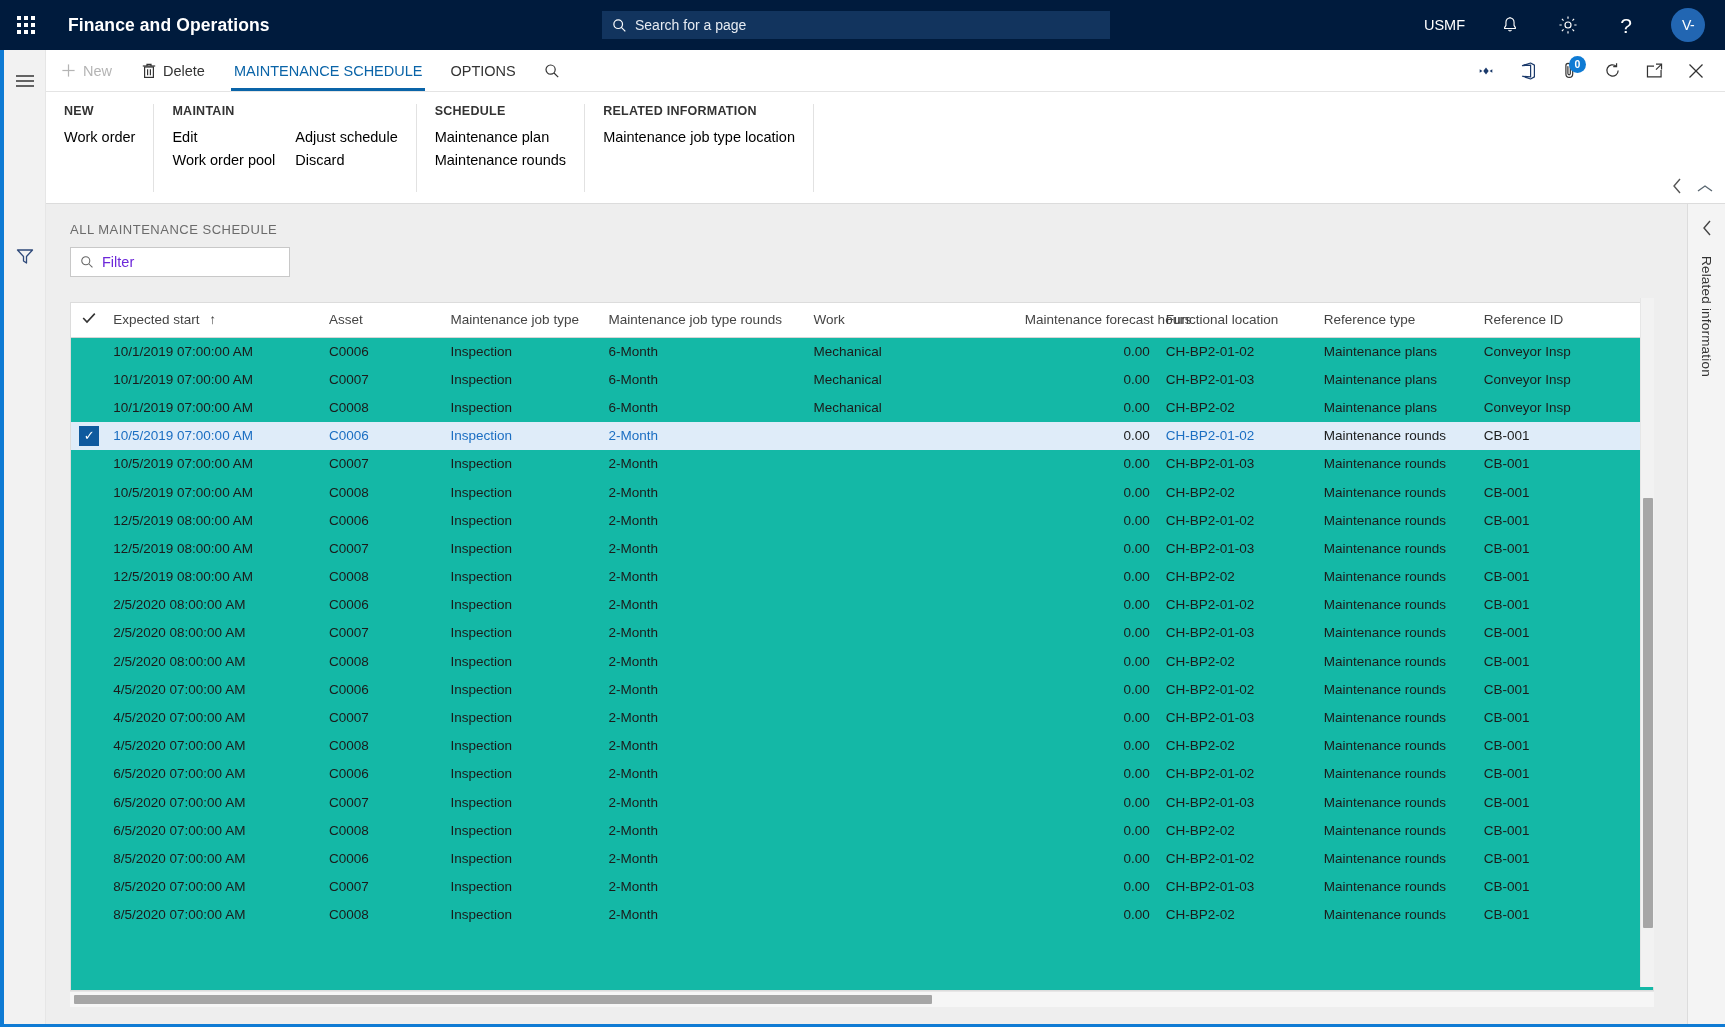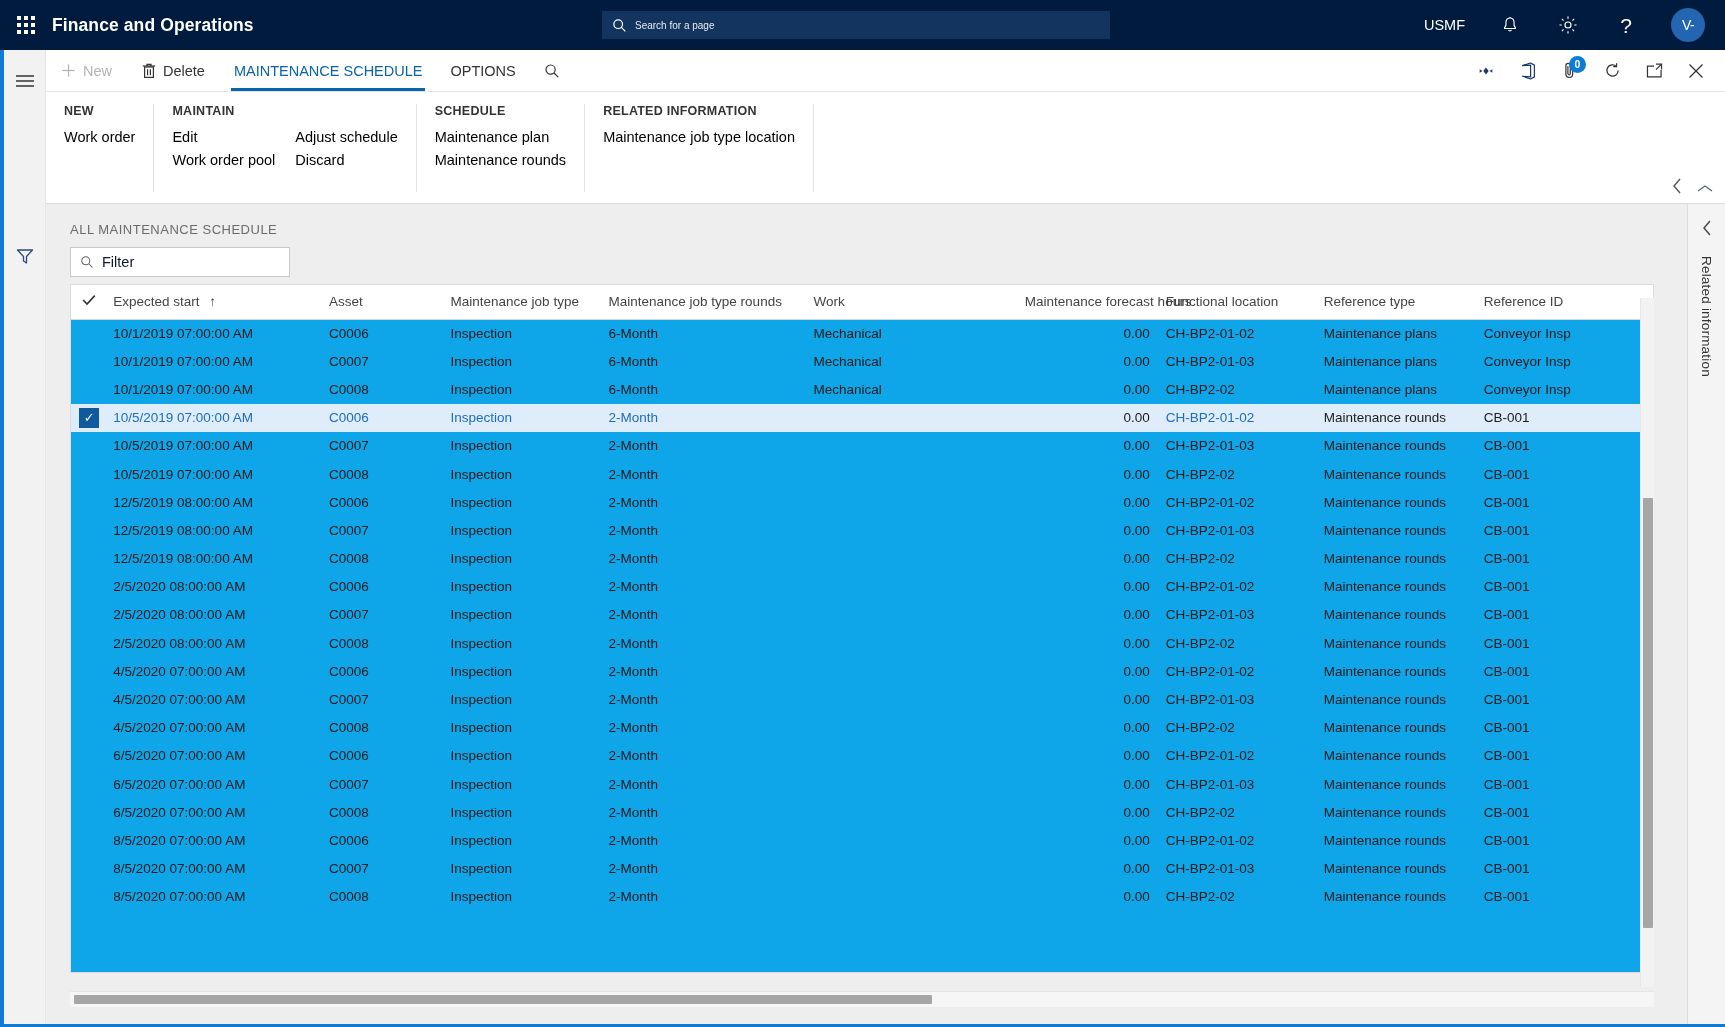--- a/index.html
+++ b/index.html
@@ -25,31 +25,31 @@
   }
   .waffle-grid {
     display: grid;
     grid-template-columns: repeat(3, 4px);
     grid-template-rows: repeat(3, 4px);
     gap: 3px;
   }
   .waffle-grid i { background: #ffffff; display: block; width: 4px; height: 4px; }
   .app-title {
     font-size: 17.5px; font-weight: bold; color: #ffffff;
-    margin-left: 0; letter-spacing: .1px; white-space: nowrap;
+    margin-left: 16px; letter-spacing: .1px; white-space: nowrap;
   }
   .searchbox {
     position: absolute; left: 602px; top: 11px;
     width: 508px; height: 28px;
     background: #12345e;
     display: flex; align-items: center;
     padding: 0 10px; gap: 8px;
     cursor: text;
   }
-  .searchbox .sph { font-size: 10px; color: #e6ebf2; }
+  .searchbox .sph { font-size: 14px; color: #e6ebf2; }
   .searchbox svg { flex: none; }
   .topright {
     position: absolute; right: 10px; top: 0; height: 50px;
     display: flex; align-items: center; gap: 12px;
   }
   .tr-item {
     height: 50px; min-width: 46px; padding: 0 10px;
     display: flex; align-items: center; justify-content: center;
     cursor: pointer; color: #ffffff; font-size: 14.5px;
   }
@@ -160,26 +160,26 @@
   .grid-caption {
     font-size: 13px; color: #6b6b6b; letter-spacing: .5px;
     text-transform: uppercase; margin-bottom: 10px;
   }
   .filterbox {
     width: 220px; height: 30px;
     background: #fff; border: 1px solid #c8c8c8;
     display: flex; align-items: center; gap: 8px; padding: 0 9px;
     cursor: text;
   }
-  .filterbox .fph { font-size: 14.5px; color: #0f172a; }
+  .filterbox .fph { font-size: 14.5px; color: #6d28d9; }
 
   .gridwrap {
-    position: absolute; top: 80px; left: 24px;
+    position: absolute; top: 98px; left: 24px;
     width: 1584px; height: 689px;
-    background: #0ea5e9;
+    background: #14b8a6;
     border: 1px solid #dcdcdc;
     overflow: hidden;
   }
   table.grid { border-collapse: collapse; width: 1584px; table-layout: fixed; }
   table.grid th {
     font-size: 13.5px; font-weight: normal; color: #444;
     text-align: left; padding: 0 0 0 6px;
     height: 34px; vertical-align: middle;
     border-bottom: 1px solid #d6d6d6;
     background: #ffffff;

